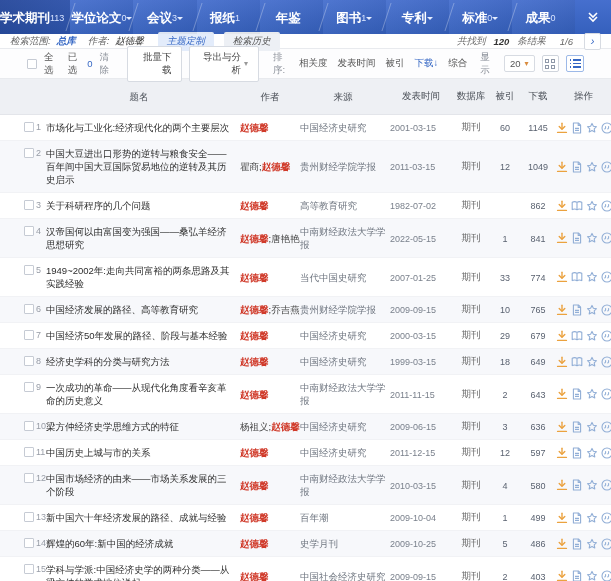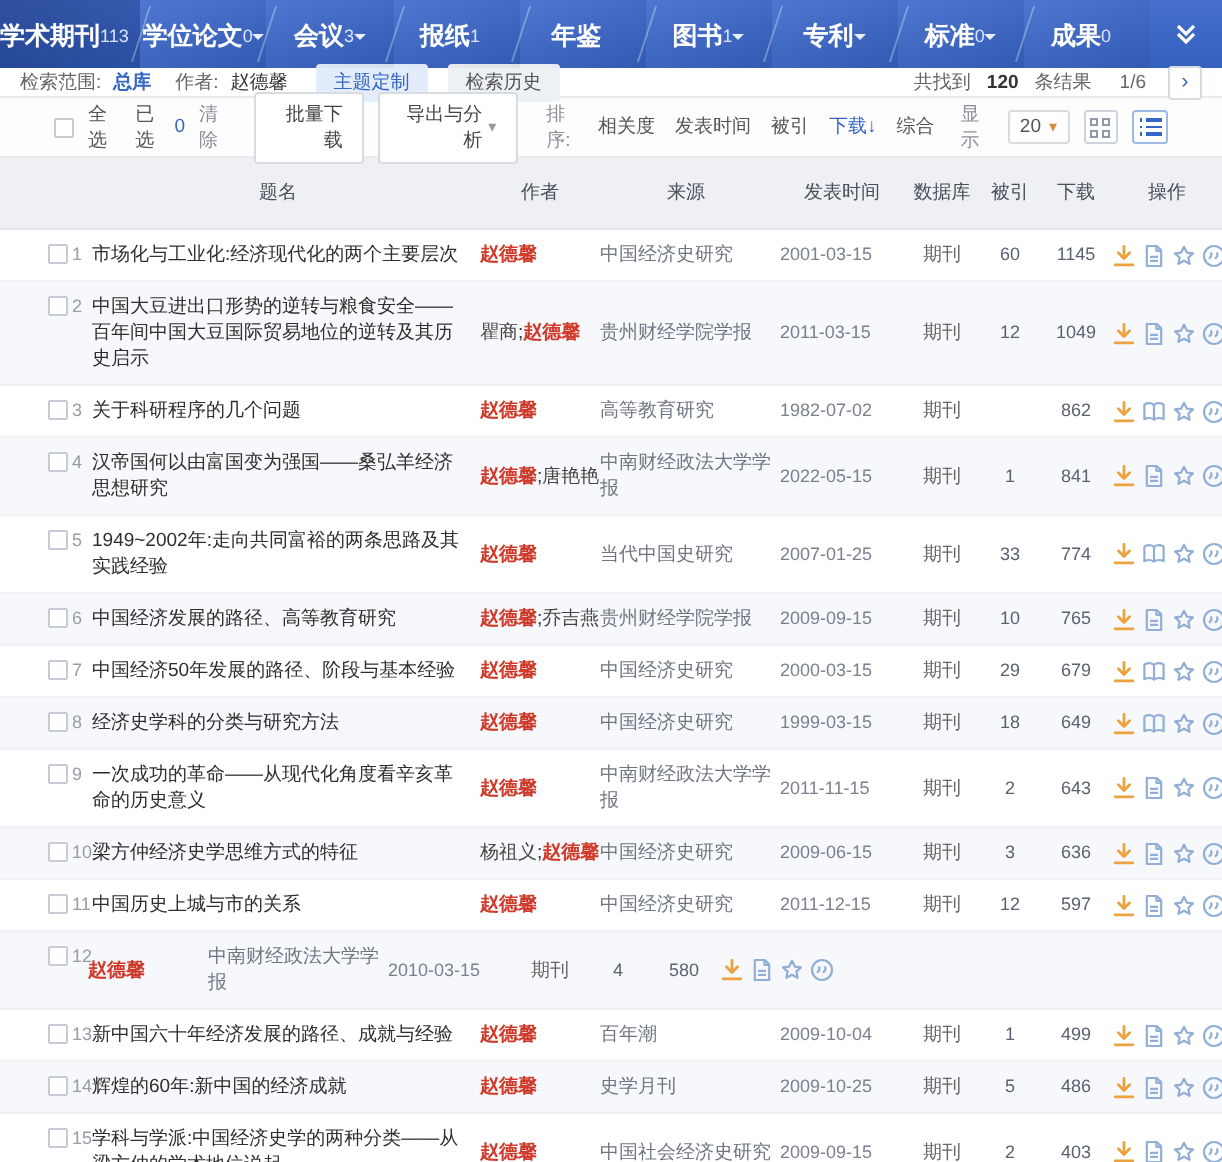--- a/index.html
+++ b/index.html
@@ -16,21 +16,21 @@
     width:1px; background:rgba(255,255,255,.30); transform:skewX(-18deg); }
   .tab.active { background:linear-gradient(115deg,rgba(5,20,70,.34),rgba(5,20,70,.22)); }
   .tab-label { font-size:12.5px; font-weight:bold; color:#fff; line-height:14px; white-space:nowrap; }
   .tab-count { font-size:9px; color:#d8e4ff; line-height:10px; min-height:10px; margin-top:1px; }
   .tab-caret { width:0; height:0; margin-top:1px; border-left:3px solid transparent;
     border-right:3px solid transparent; border-top:3px solid #e6eeff; }
   .tab-more { width:36px; display:flex; align-items:center; justify-content:center; cursor:pointer; }
 
   
   .subheader { height:15px; display:flex; align-items:center; gap:6px; padding:0 10px;
-    border-bottom:1px solid #e8eaee; font-size:9.5px; color:#666; background:#fff; }
+    border-bottom:1px solid #e8eaee; font-size:9.5px; color:#666; background:#fff;font-style:italic; }
   .blue { color:#3567c4; }
   .scope-value { color:#3567c4; font-weight:bold; }
   .author-value { color:#333; }
   .pill { padding:3px 9px; border-radius:2px; cursor:pointer; }
   .pill-topic { background:#e3ecfb; color:#3567c4; }
   .pill-history { background:#edf0f5; color:#555; }
   .spacer { flex:1; }
   .result-count { color:#333; font-weight:bold; margin:0 2px; }
   .page-ind { margin-left:8px; color:#666; }
   .next-btn { width:17px; height:17px; margin-left:5px; border:1px solid #d7dbe2; border-radius:2px;
@@ -697,20 +697,21 @@
           </svg>
         </span>
       </div>
   </div>
 
   <div class="row">
     <div class="c-check">
       <span class="checkbox"></span>
       <span class="row-num">12</span>
     </div>
+    <div class="c-title"><span class="row-title">中国市场经济的由来——市场关系发展的三个阶段</span></div>
     <div class="c-author"><span class="au hl">赵德馨</span></div>
     <div class="c-source"><span class="src">中南财经政法大学学报</span></div>
     <div class="c-date"><span class="dt">2010-03-15</span></div>
     <div class="c-db"><span class="dbv">期刊</span></div>
     <div class="c-cited"><span class="num">4</span></div>
     <div class="c-dl"><span class="num">580</span></div>
     <div class="c-ops">
         <span class="opicon">
           <svg width="12" height="12" viewBox="0 0 12 12" fill="none" stroke="#eba23f" stroke-width="1.4" stroke-linecap="round" stroke-linejoin="round">
             <path d="M6 1.2v5.6"></path>

